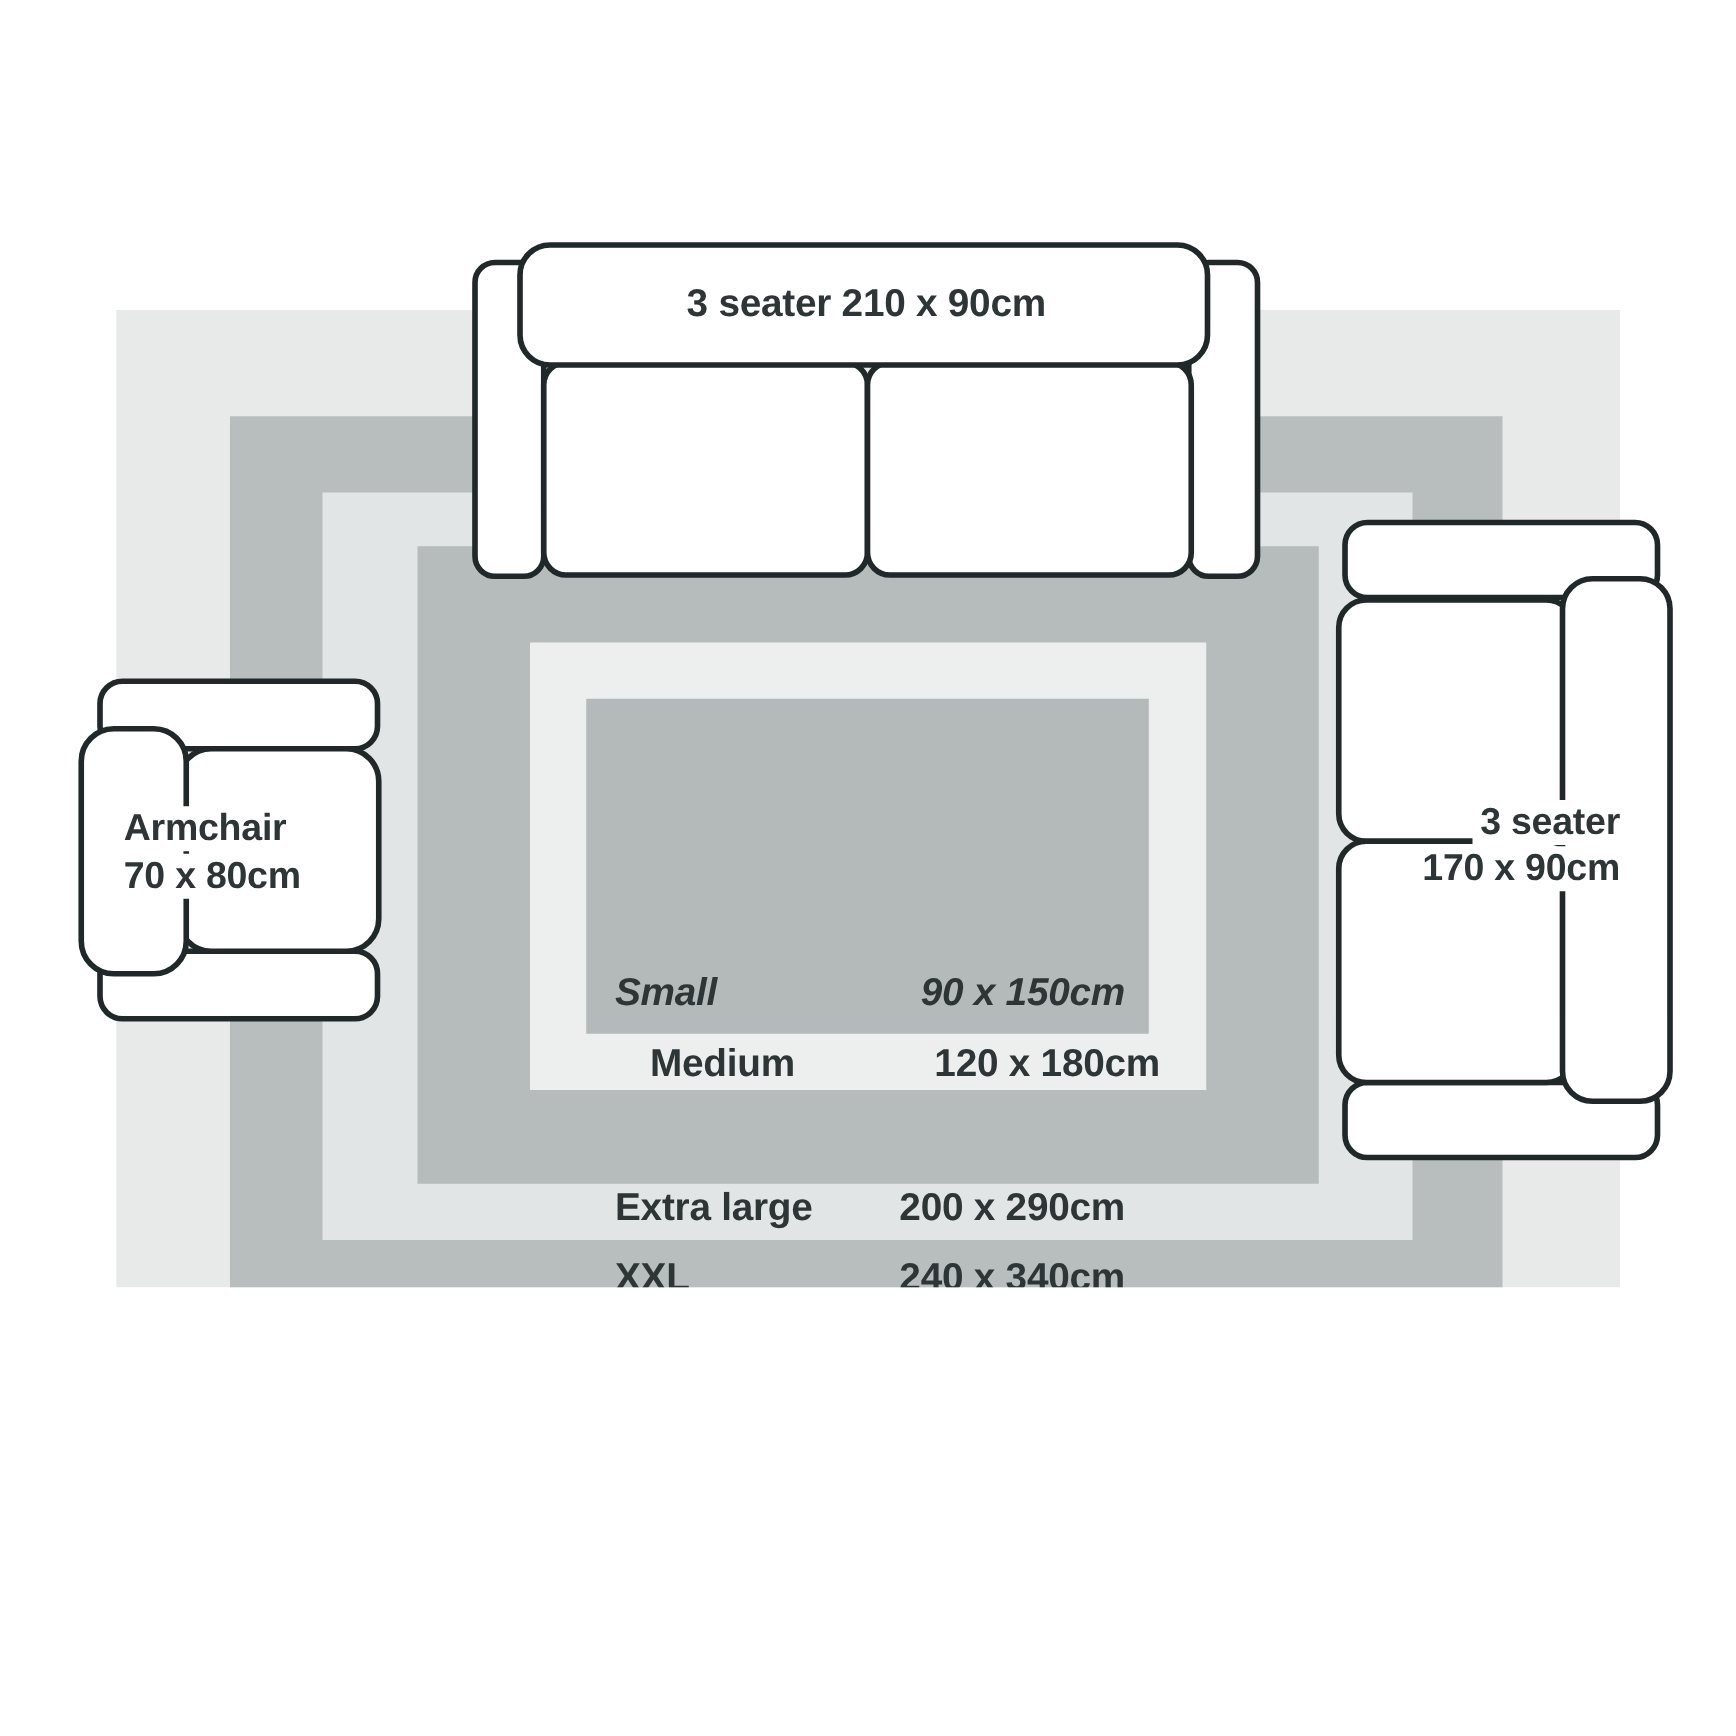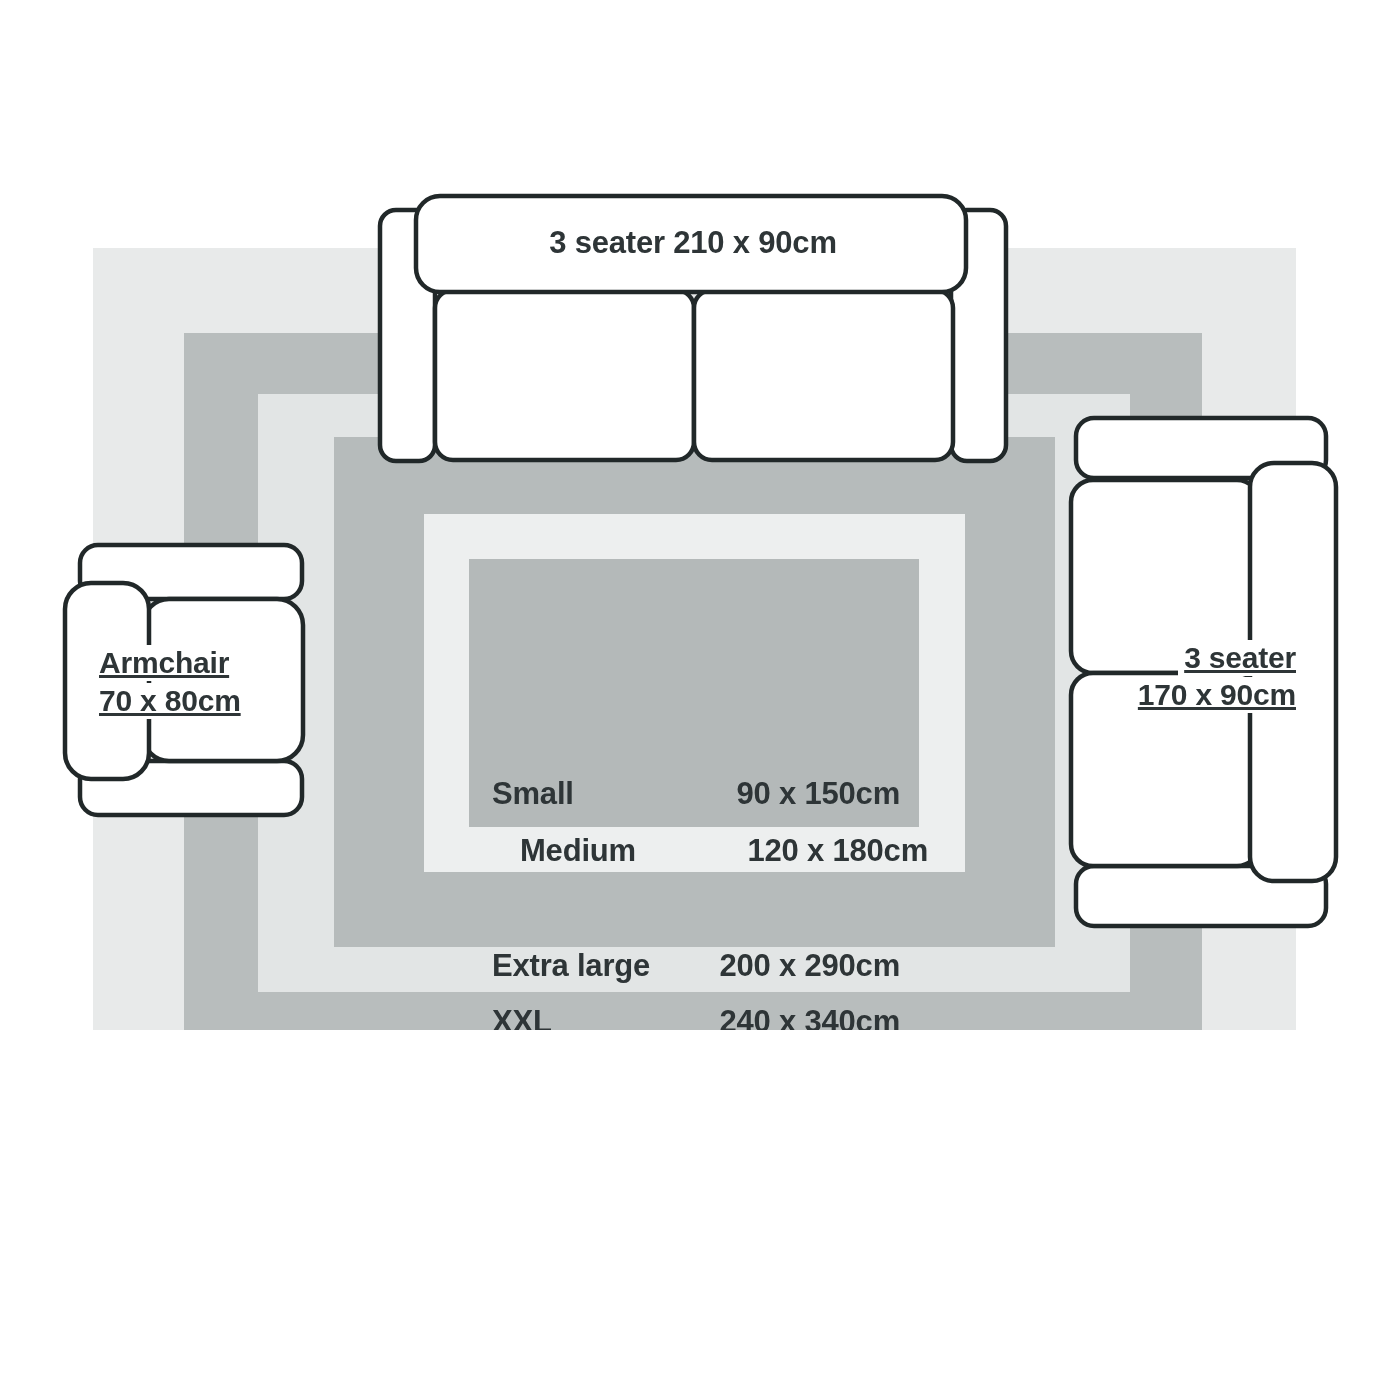--- a/index.html
+++ b/index.html
@@ -23,34 +23,34 @@
 
   
   .furn{position:absolute;}
   .furn-3seater {left:373px;  top:189px; width:640px; height:280px;}
   .furn-2seater {left:1064px; top:411px; width:280px; height:522px;}
   .furn-armchair{left:61px;   top:539px; width:250px; height:282px;}
   .furn rect{fill:var(--fill,#ffffff);stroke:var(--outline,#212829);stroke-width:4.5;}
 
   
   .flabel{position:absolute;font-size:30px;letter-spacing:-0.2px;line-height:34px;white-space:nowrap;}
-  .flabel .mask{background:var(--fill,#ffffff);padding:1px 6px;display:inline-block;text-decoration:underline;}
+  .flabel .mask{background:var(--fill,#ffffff);padding:1px 6px;display:inline-block;}
   .label-3seater{left:373px;top:224px;width:640px;text-align:center;font-size:31px;line-height:38px;}
   .label-2seater-1{right:87px;top:640px;text-align:right;}
   .label-2seater-2{right:87px;top:677px;}
   .label-armchair-1{left:93px;top:645px;}
   .label-armchair-2{left:93px;top:683px;}
 
   
   .size-row{
     position:absolute;left:492px;width:408px;height:38px;line-height:38px;
     display:flex;justify-content:space-between;
     font-size:31px;letter-spacing:-0.2px;white-space:nowrap;
   }
-  .row-0{top:775px;} .row-1{top:832px;margin-left:28px;} .row-2{top:890px;}
+  .row-0{top:775px;font-style:italic;} .row-1{top:832px;margin-left:28px;} .row-2{top:890px;}
   .row-3{top:947px;} .row-4{top:1003px;} .row-5{top:1073px;}
   .size-row .val{text-align:right;}
 </style>
 </head>
 <body>
 
 <div class="canvas" style="--bg: #ffffff; --fill: #ffffff; --outline: #212829; --text: #2e3537;">
 
   <div class="rug rug-xxxl" style="background: rgb(232, 234, 234);"></div>
   <div class="rug rug-xxl" style="background: rgb(184, 189, 189);"></div>

